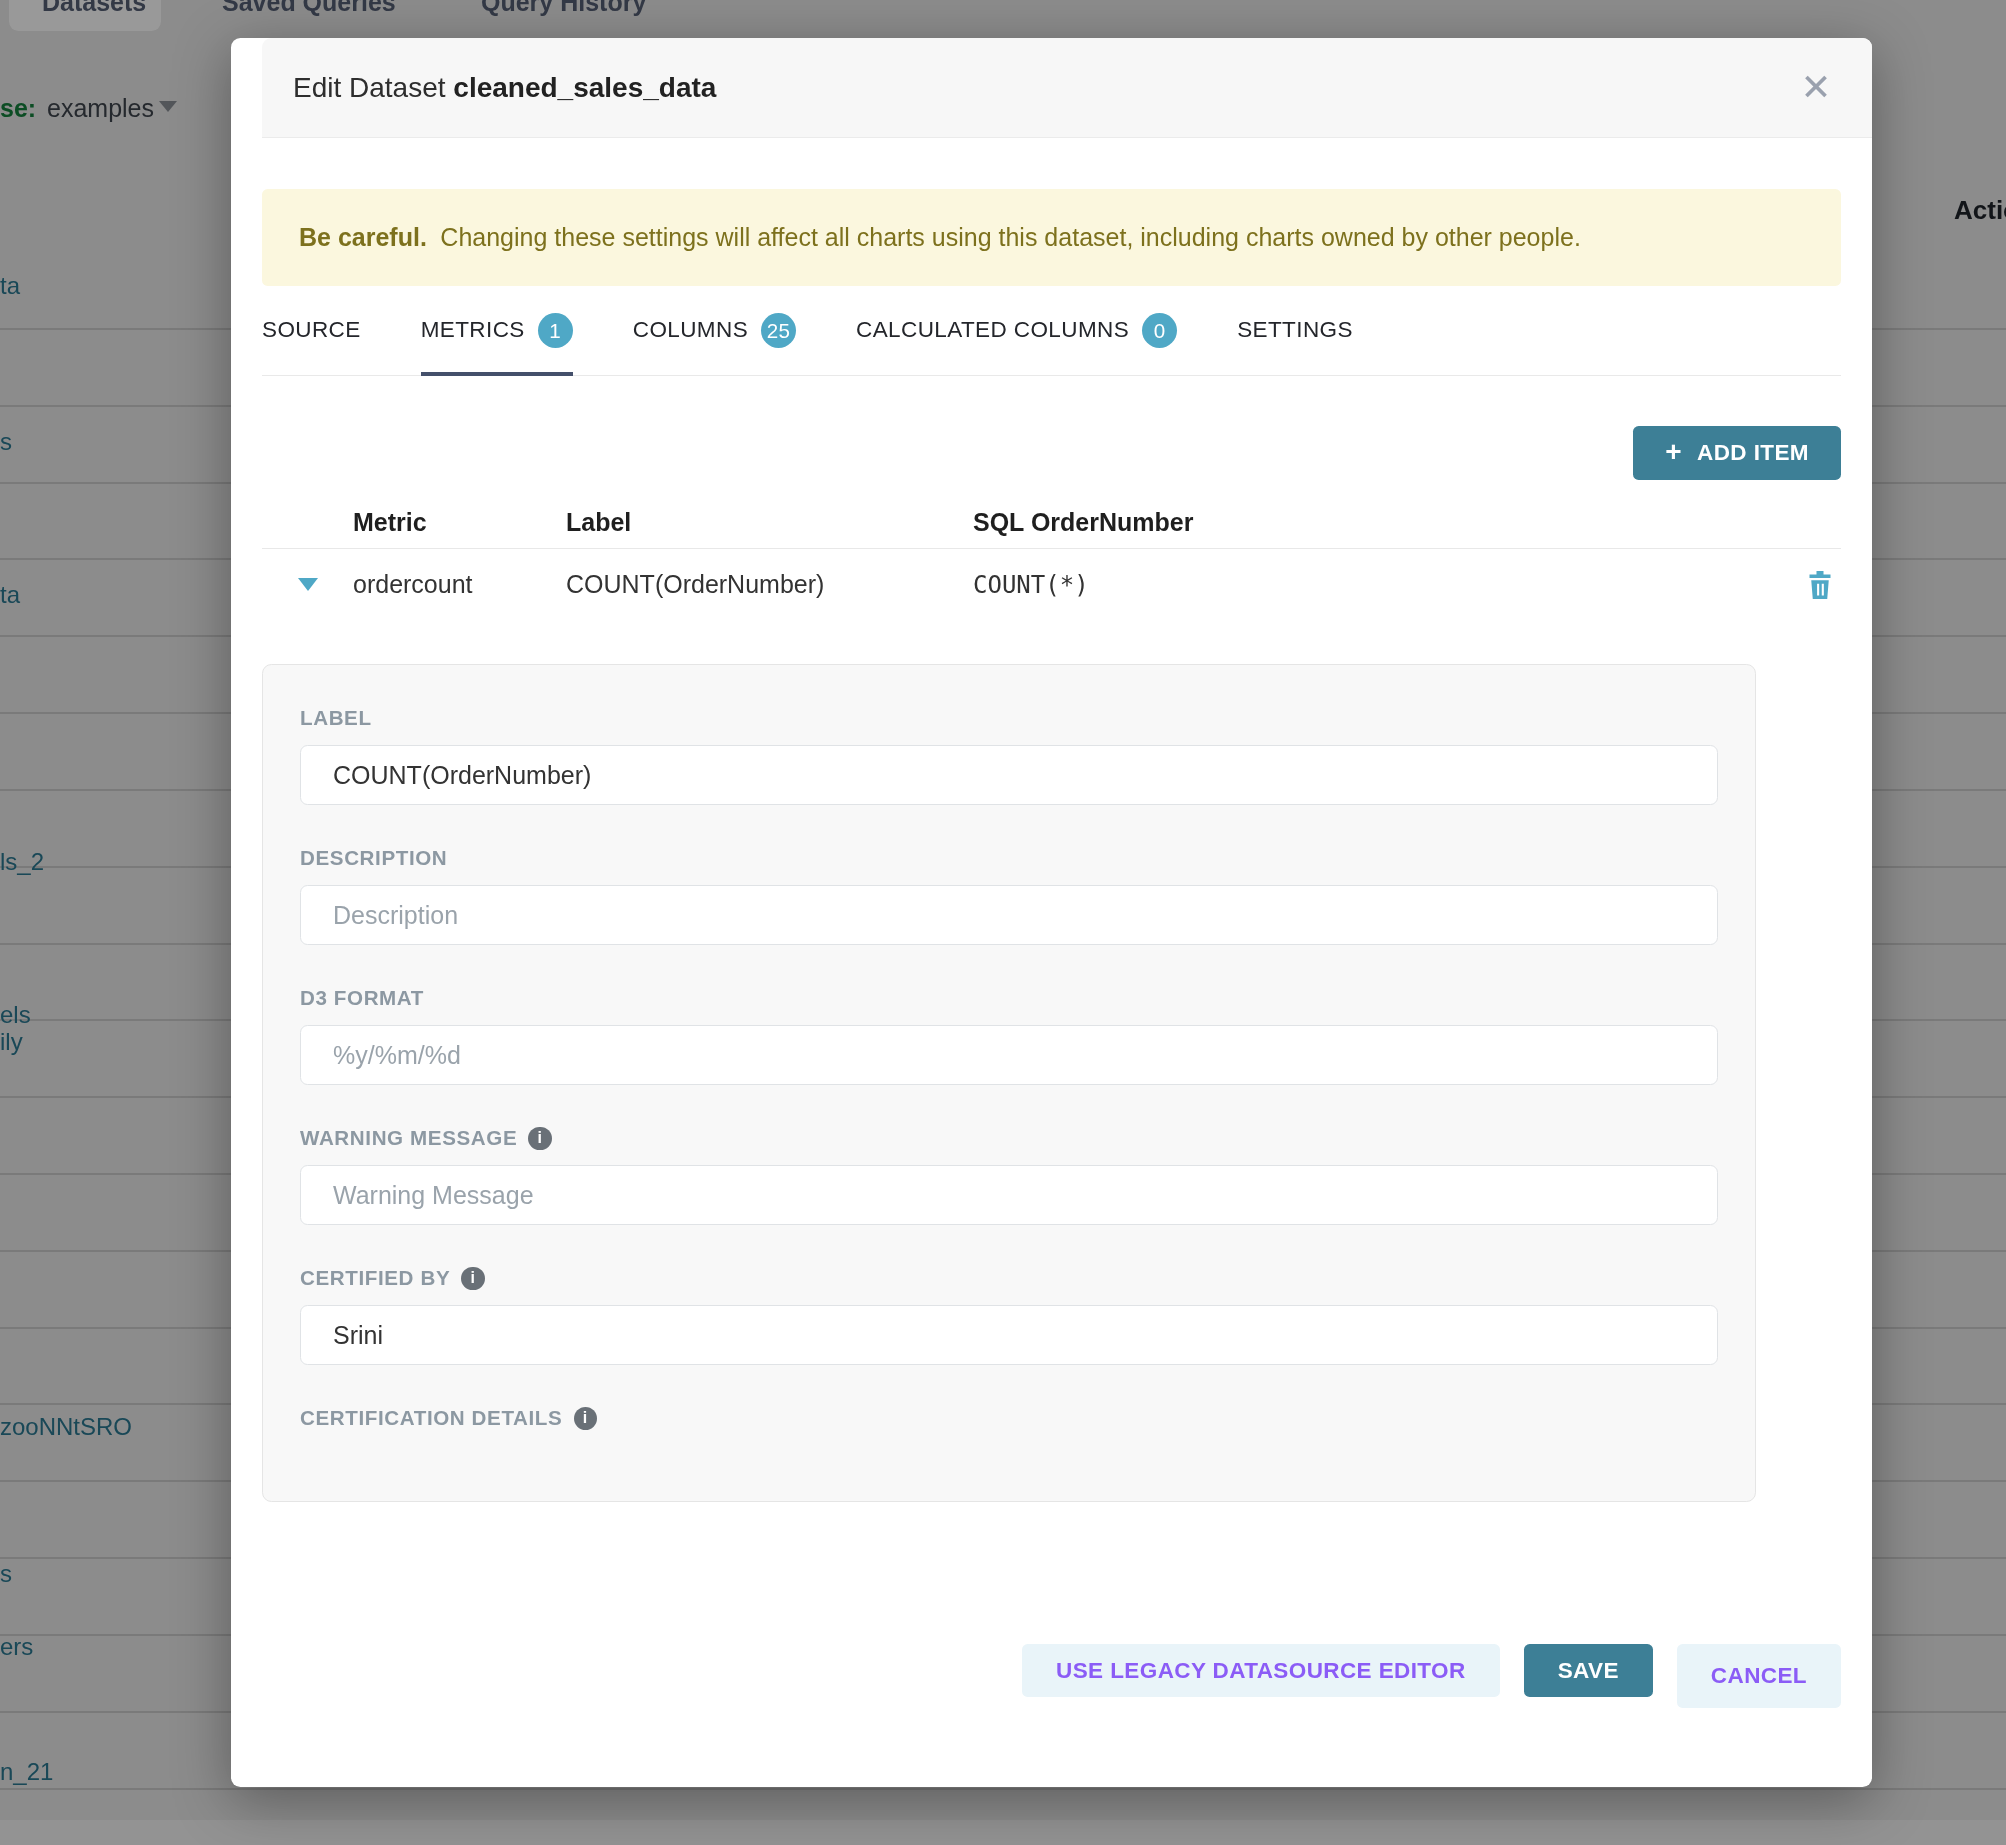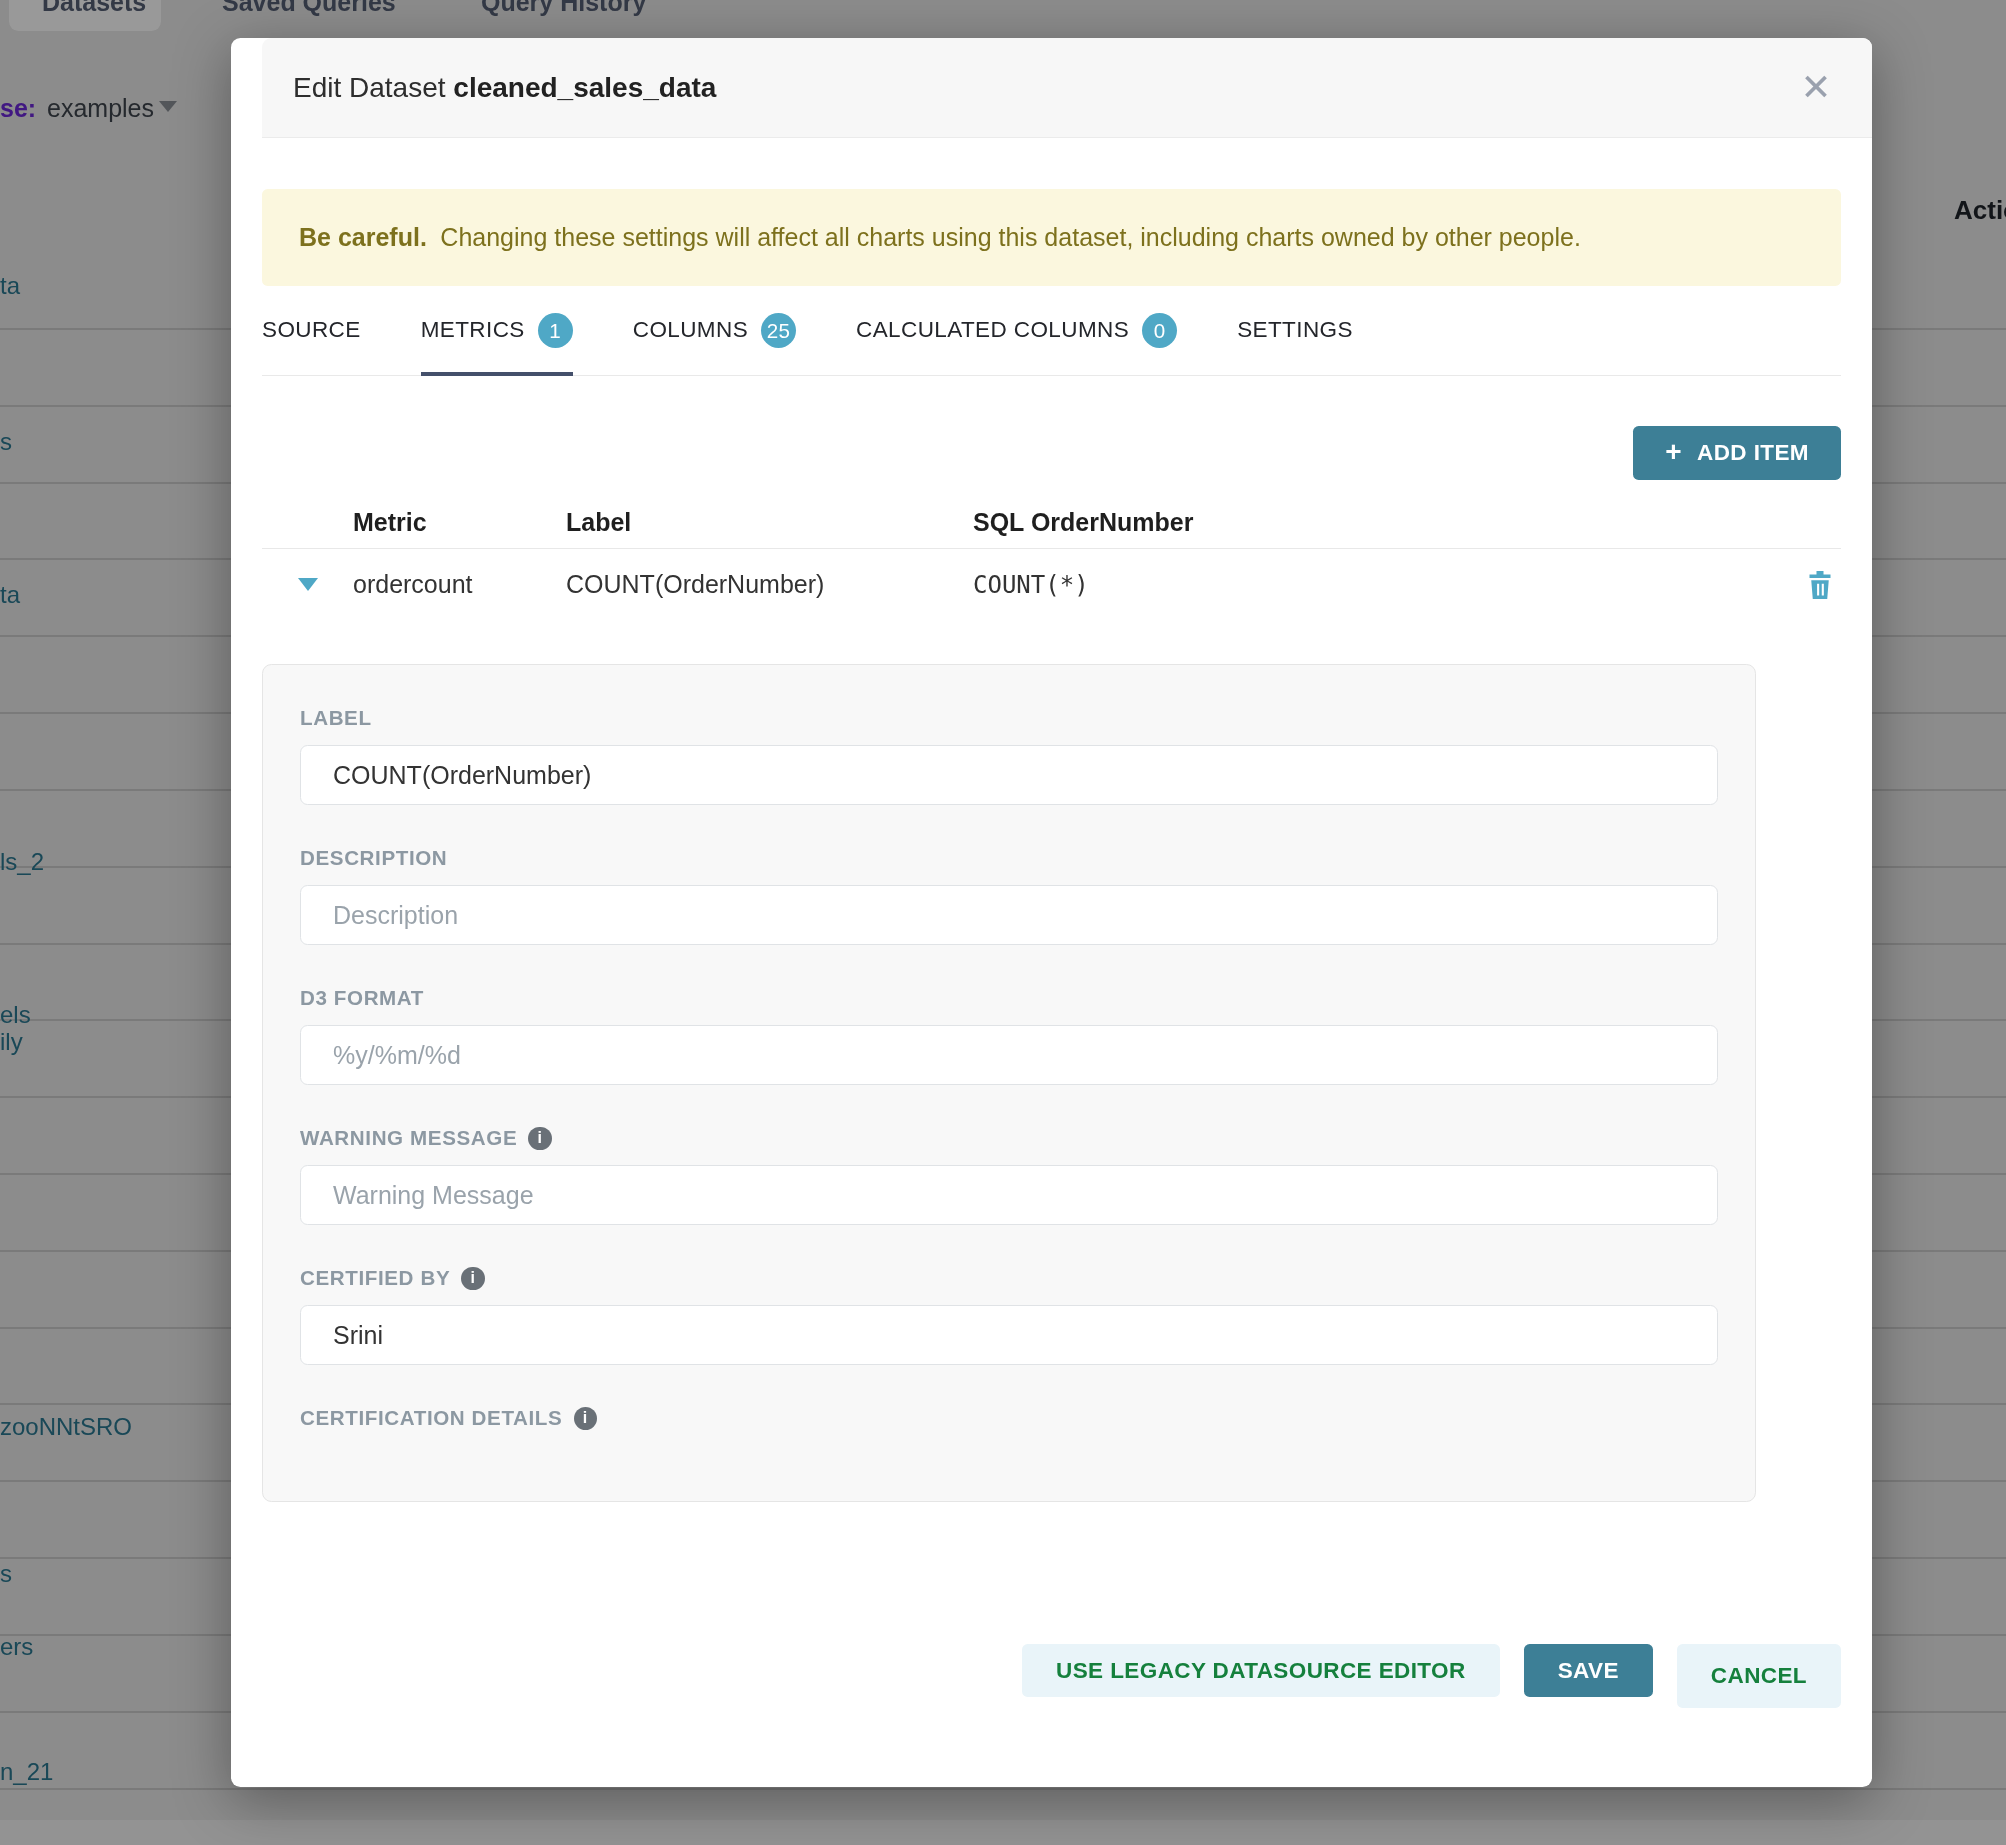--- a/index.html
+++ b/index.html
@@ -4,21 +4,21 @@
 <style>
   html,body{margin:0;padding:0;background:#555;}
   *{box-sizing:border-box;font-family:"Liberation Sans","DejaVu Sans",sans-serif;}
   #stage{position:relative;width:2007px;height:1846px;overflow:hidden;background:#e9e9e9;}
 
   
   #bg{position:absolute;inset:0;z-index:1;}
   .nav-pill{position:absolute;left:9.4px;top:-26px;width:152px;height:57px;background:#ffffff;border-radius:9.4px;}
   .nav-tab-label{position:absolute;top:-12px;font-size:25px;font-weight:600;color:#555f75;white-space:nowrap;}
   .bg-filter{position:absolute;top:94px;font-size:25px;color:#3f454d;white-space:nowrap;}
-  .bg-filter b{color:#6d28d9;}
+  .bg-filter b{color:#15803d;}
   .bg-caret{position:absolute;left:159px;top:101px;width:0;height:0;border-left:9.4px solid transparent;border-right:9.4px solid transparent;border-top:11.2px solid #8a8f96;}
   .actions-header{position:absolute;left:1954px;top:195px;font-size:26px;font-weight:700;color:#1f242b;}
   .bg-divider{position:absolute;left:0;width:100%;height:1.9px;background:#cbcbcb;}
   .bg-link{position:absolute;font-size:24px;color:#2b7891;white-space:nowrap;}
   .bg-bottom-strip{position:absolute;left:0;top:1820px;width:100%;height:25px;background:#f6f6f6;}
 
   
   #overlay{position:absolute;inset:0;background:rgba(0,0,0,0.40);z-index:5;}
 
   
@@ -33,21 +33,21 @@
   .warning-banner b{font-weight:700;margin-right:7.5px;}
 
   .tabs{margin-top:23.4px;display:flex;gap:60px;border-bottom:1.9px solid #e9e9e9;height:67px;}
   .tab{display:flex;align-items:flex-start;gap:13px;padding-top:7.5px;height:67px;margin-bottom:-1.9px;border-bottom:4.7px solid transparent;font-size:22.5px;letter-spacing:0.4px;color:#24262b;cursor:pointer;white-space:nowrap;}
   .tab.active{border-bottom-color:#44506b;}
   .badge{min-width:35px;height:35px;border-radius:18px;background:#4fa8c6;color:#fff;font-size:20.6px;display:flex;align-items:center;justify-content:center;padding:0 5.6px;margin-top:-3.7px;}
 
   .toolbar{margin-top:50px;display:flex;justify-content:flex-end;}
   .btn{border:none;border-radius:5.6px;font-size:22.5px;font-weight:600;letter-spacing:0.4px;cursor:pointer;display:flex;align-items:center;justify-content:center;}
   .btn-primary{background:#3d7f96;color:#ffffff;}
-  .btn-light{background:#e9f4f9;color:#15803d;}
+  .btn-light{background:#e9f4f9;color:#8b5cf6;}
   #add-item-btn{height:54px;padding:0 32px;gap:15px;}
   #add-item-btn .plus{font-size:28px;font-weight:700;margin-top:-2.8px;}
 
   .metric-grid{display:grid;grid-template-columns:91px 213px 407px 1fr 43px;align-items:center;}
   .metric-head{margin-top:17px;height:52px;border-bottom:1.9px solid #e8e8e8;font-size:25px;font-weight:700;color:#1f1f1f;}
   .metric-row{height:71px;font-size:25px;color:#333;}
   .caret-down{width:0;height:0;border-left:10.3px solid transparent;border-right:10.3px solid transparent;border-top:13px solid #4fa8c6;margin:0 auto;cursor:pointer;}
   .mono{font-family:"DejaVu Sans Mono",monospace;font-size:24px;}
   .trash{cursor:pointer;display:flex;align-items:center;justify-content:center;}
 

